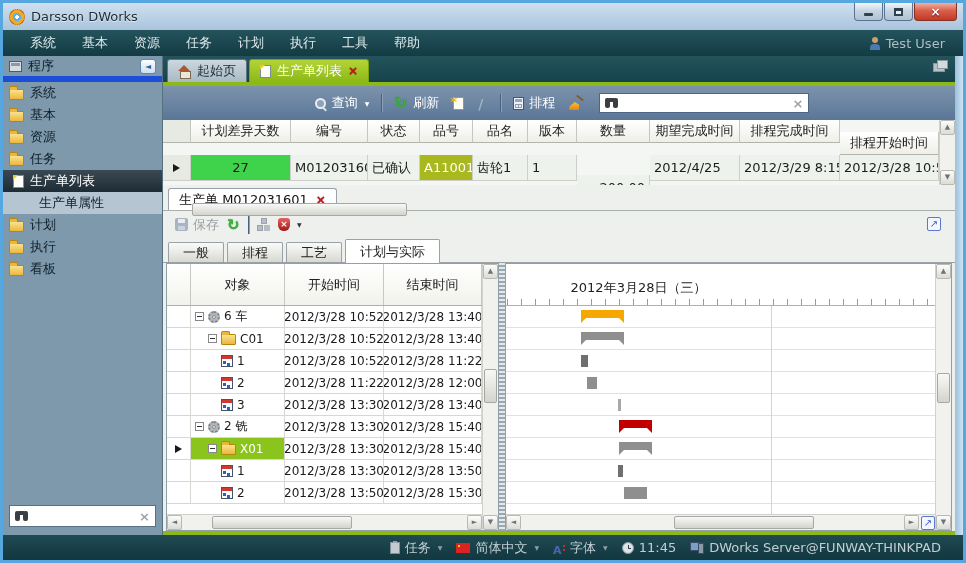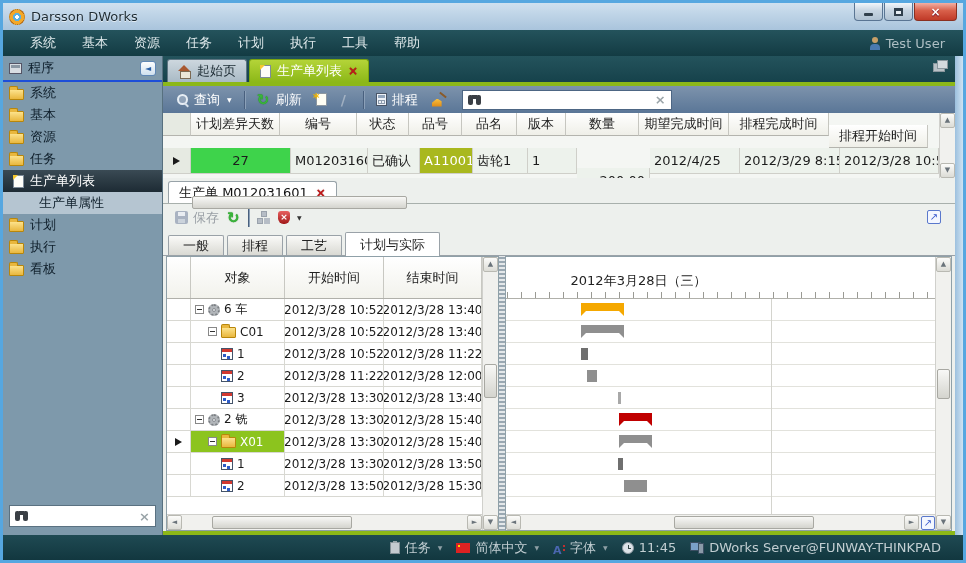--- a/index.html
+++ b/index.html
@@ -23,21 +23,21 @@
   .menu-user { margin-left:auto; display:flex; align-items:center; gap:5px; color:#aebfc4; font-size:13px; }
   .icon.user { width:12px; height:13px; position:relative; }
   .icon.user::before { content:""; position:absolute; top:0; left:3px; width:6px; height:6px; border-radius:50%; background:#c8a068; }
   .icon.user::after { content:""; position:absolute; bottom:0; left:1px; width:10px; height:6px; border-radius:4px 4px 0 0; background:#4a7ab0; }
 
   
   .main { flex:1; display:flex; min-height:0; }
 
   
   .sidebar { width:160px; flex:none; background:#7e99ab; display:flex; flex-direction:column; border-right:1px solid #57707f; }
-  .side-header { height:26px; display:flex; align-items:center; padding:0 6px; gap:6px; color:#10212e; font-size:13px; border-bottom:2px solid #1d4ed8; }
+  .side-header { height:26px; display:flex; align-items:center; padding:0 6px; gap:6px; color:#10212e; font-size:13px; border-bottom:6px solid #1d4ed8; }
   .collapse-btn { margin-left:auto; width:16px; height:15px; background:linear-gradient(#fdfeff,#cfe0ee); border:1px solid #5f87b5; border-radius:3px; color:#2a60a8; font-size:8px; line-height:13px; text-align:center; }
   .icon.winstack { width:13px; height:11px; background:#d8dde2; border:1px solid #556; position:relative; }
   .icon.winstack::before { content:""; position:absolute; top:1px; left:1px; right:1px; height:3px; background:#8b98a4; }
   .side-item { height:22px; display:flex; align-items:center; gap:6px; padding:0 6px; color:#0e1e2a; font-size:13px; }
   .side-item.selected { background:linear-gradient(#3a4a54,#1d2b34); color:#fff; padding-left:10px; }
   .side-item.child { background:#b5c5d1; padding-left:36px; }
   .side-search { margin:auto 6px 8px 6px; height:22px; background:#fff; border:1px solid #5a7181; display:flex; align-items:center; padding:0 5px; gap:5px; }
   .side-search input { flex:1; border:none; outline:none; font:inherit; min-width:0; background:transparent; }
   .clear-x { color:#9aa4a8; font-weight:bold; font-size:13px; line-height:1; }
 
@@ -50,21 +50,21 @@
   .top-tab { height:23px; display:flex; align-items:center; gap:6px; padding:0 10px; font-size:13px; border-radius:3px 3px 0 0; margin-right:2px; }
   .top-tab.inactive { background:linear-gradient(#cdd7de,#a9bac5); color:#1c2b33; border:1px solid #5d7582; border-bottom:none; }
   .top-tab.active { background:linear-gradient(#b4d438,#8cb818); color:#fff; border:1px solid #7aa40e; border-bottom:none; }
   .tab-close { color:#c01818; font-weight:bold; font-size:12px; line-height:1; text-shadow:0 0 1px #801010; }
   .tabstrip .icon.windows { position:absolute; right:10px; top:7px; }
   .icon.windows { width:12px; height:9px; background:#b9c1c6; border:1px solid #8a979e; position:relative; }
   .icon.windows::before { content:""; position:absolute; top:-4px; right:-4px; width:9px; height:7px; background:#d4dade; border:1px solid #8a979e; }
   .greenline { height:4px; background:#8cb818; flex:none; }
 
   
-  .toolbar { height:27px; background:linear-gradient(#7d93ac,#5a7697); display:flex; align-items:center; padding:0 8px; gap:4px; flex:none; }
+  .toolbar { height:34px; background:linear-gradient(#7d93ac,#5a7697); display:flex; align-items:center; padding:0 8px; gap:4px; flex:none;justify-content:center; }
   .tb-btn { display:flex; align-items:center; gap:5px; color:#fff; font-size:13px; padding:2px 5px; border-radius:2px; }
   .tb-btn.disabled { opacity:.55; }
   .tb-sep { width:1px; height:18px; background:#49607e; box-shadow:1px 0 0 #8ba0b8; margin:0 3px; }
   .dd-arrow { font-size:6px; color:inherit; margin-left:2px; }
   .tb-search { width:210px; height:20px; background:#fff; border:1px solid #4d6684; display:flex; align-items:center; gap:5px; padding:0 5px; margin-left:6px; }
   .tb-search input { flex:1; border:none; outline:none; font:inherit; min-width:0; }
 
   
   .icon { display:inline-block; position:relative; flex:none; }
   .icon.magnifier { width:13px; height:13px; }
@@ -336,21 +336,21 @@
           <span class="icon binoculars"></span>
           <input value="" style="">
           <span class="clear-x">×</span>
         </div>
       </div>
 
       <div class="grid-wrap">
         <div class="grid">
           <div class="grid-head">
               <div class="ghc marker-cell" style="width: 28px;"></div>
-              <div class="ghc" style="width: 89px;">计划差异天数</div>
+              <div class="ghc" style="width: 100px;">计划差异天数</div>
               <div class="ghc" style="width: 77px; text-align: center;">编号</div>
               <div class="ghc" style="width: 52px;">状态</div>
               <div class="ghc" style="width: 53px;">品号</div>
               <div class="ghc" style="width: 55px;">品名</div>
               <div class="ghc" style="width: 49px;">版本</div>
               <div class="ghc" style="width: 73px;">数量</div>
               <div class="ghc" style="width: 90px;">期望完成时间</div>
               <div class="ghc" style="width: 100px;">排程完成时间</div>
               <div class="ghc" style="width: 99px; margin-top: 12px;">排程开始时间</div>
             </div>

